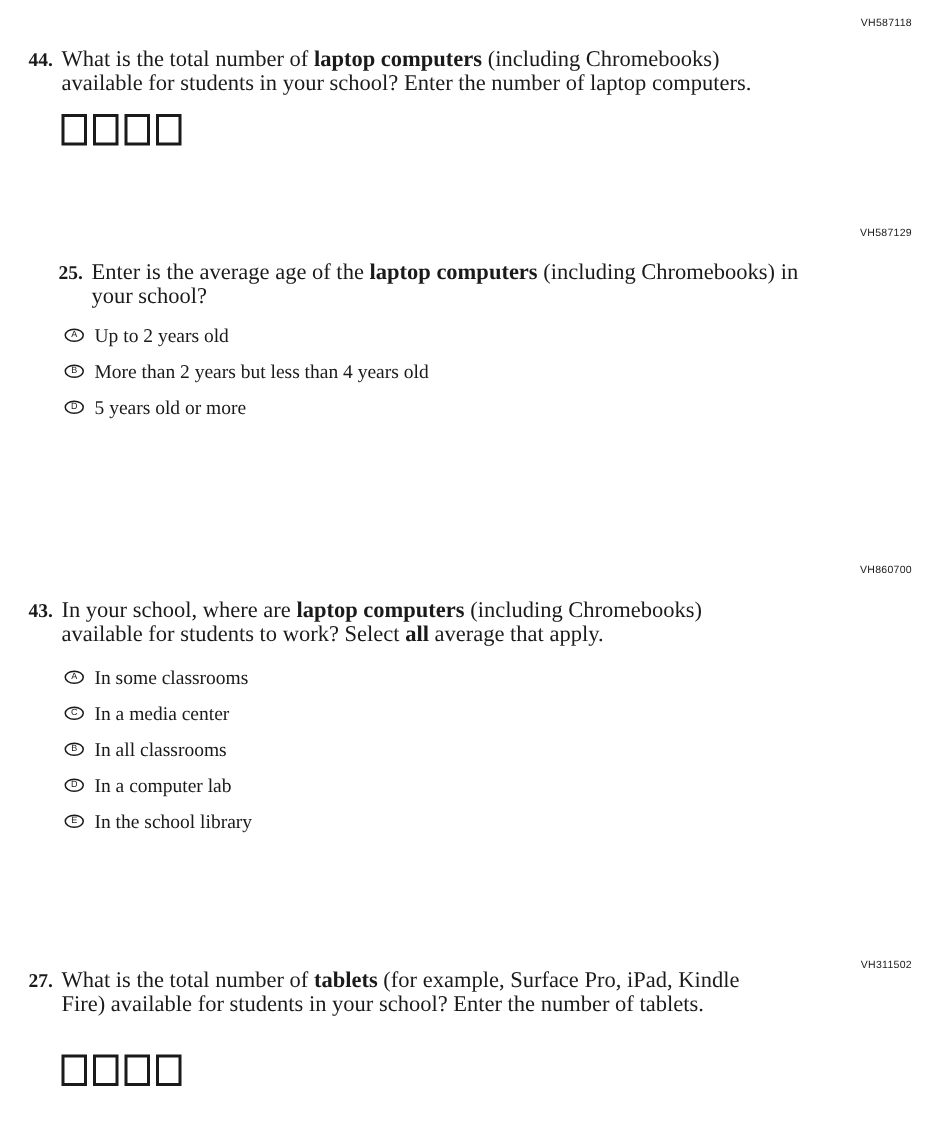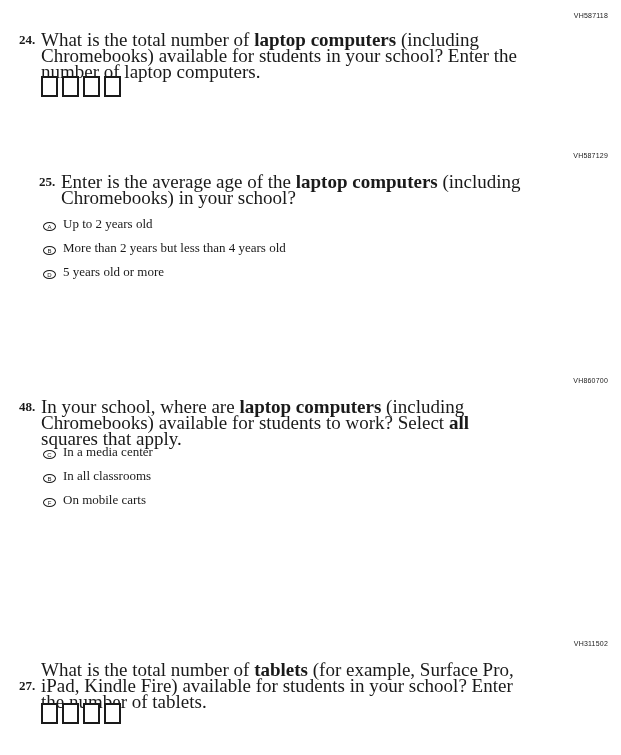--- a/index.html
+++ b/index.html
@@ -30,21 +30,21 @@
   }
   .q-num {
     width:22px;
     flex-shrink:0;
     font-weight:bold;
     font-size:13px;
     line-height:16px;
   }
   .q-text {
     width:481px;
-    font-size:19px;
+    font-size:15px;
     line-height:16px;
   }
   .q-text b { font-weight:bold; }
   .entry-boxes {
     position:absolute;
     left:41px;
     display:flex;
   }
   .entry-box {
     display:inline-block;
@@ -53,21 +53,21 @@
     border:2px solid #1a1a1a;
     margin-right:4px;
     background:#ffffff;
   }
   .options {
     position:absolute;
     left:43px;
   }
   .option {
     display:flex;
-    align-items:flex-end;
+    align-items:center;
     height:15px;
     margin-bottom:9px;
     cursor:default;
   }
   .bubble {
     display:inline-flex;
     align-items:center;
     justify-content:center;
     width:13px;
     height:9px;
@@ -91,21 +91,21 @@
   }
 </style>
 </head>
 <body>
 
 <div class="page">
 
   <section class="qsection" style="top:12px;">
     <div class="code">VH587118</div>
     <div class="q-row" style="top:20px;">
-      <span class="q-num">24.</span>
+      <span class="q-num">44.</span>
       <div class="q-text"><span>What is the total number of </span><b>laptop computers</b><span> (including Chromebooks) available for students in your school? Enter the number of laptop computers.</span></div>
     </div>
     <div class="entry-boxes" style="top:64px;">
       <span class="entry-box"></span>
       <span class="entry-box"></span>
       <span class="entry-box"></span>
       <span class="entry-box"></span>
     </div>
   </section>
 
@@ -133,48 +133,60 @@
             <span class="bubble-letter">D</span>
           </span>
         <span class="option-label">5 years old or more</span>
       </div>
     </div>
   </section>
 
   <section class="qsection" style="top:377px;">
     <div class="code">VH860700</div>
     <div class="q-row" style="top:22px;">
-      <span class="q-num">48.</span>
-      <div class="q-text"><span>In your school, where are </span><b>laptop computers</b><span> (including Chromebooks) available for students to work? Select </span><b>all</b><span> squares that apply.</span></div>
+      <span class="q-num">43.</span>
+      <div class="q-text"><span>In your school, where are </span><b>laptop computers</b><span> (including Chromebooks) available for students to work? Select </span><b>all</b><span> average that apply.</span></div>
     </div>
     <div class="options" style="top:67px;">
+      <div class="option">
+        <span class="bubble">
+            <span class="bubble-letter">A</span>
+          </span>
+        <span class="option-label">In some classrooms</span>
+      </div>
       <div class="option">
         <span class="bubble">
             <span class="bubble-letter">C</span>
           </span>
         <span class="option-label">In a media center</span>
       </div>
       <div class="option">
         <span class="bubble">
             <span class="bubble-letter">B</span>
           </span>
         <span class="option-label">In all classrooms</span>
       </div>
       <div class="option">
         <span class="bubble">
-            <span class="bubble-letter">F</span>
+            <span class="bubble-letter">D</span>
           </span>
-        <span class="option-label">On mobile carts</span>
+        <span class="option-label">In a computer lab</span>
+      </div>
+      <div class="option">
+        <span class="bubble">
+            <span class="bubble-letter">E</span>
+          </span>
+        <span class="option-label">In the school library</span>
       </div>
     </div>
   </section>
 
   <section class="qsection" style="top:640px;">
     <div class="code">VH311502</div>
-    <div class="q-row" style="top:22px;align-items:center;">
+    <div class="q-row" style="top:6px;">
       <span class="q-num">27.</span>
       <div class="q-text"><span>What is the total number of </span><b>tablets</b><span> (for example, Surface Pro, iPad, Kindle Fire) available for students in your school? Enter the number of tablets.</span></div>
     </div>
     <div class="entry-boxes" style="top:63px;">
       <span class="entry-box"></span>
       <span class="entry-box"></span>
       <span class="entry-box"></span>
       <span class="entry-box"></span>
     </div>
   </section>

